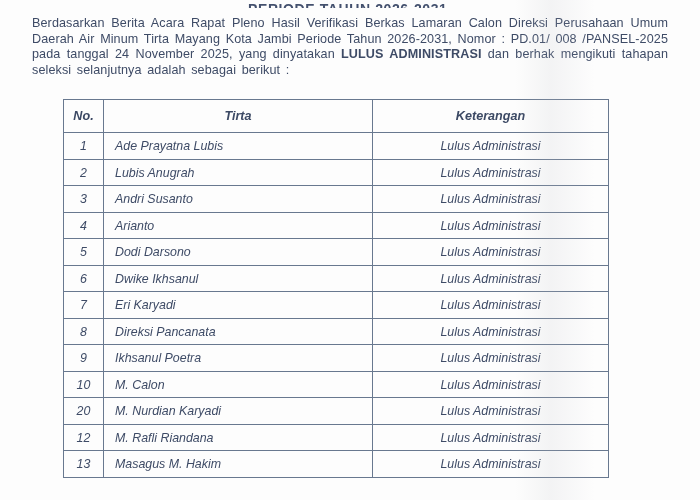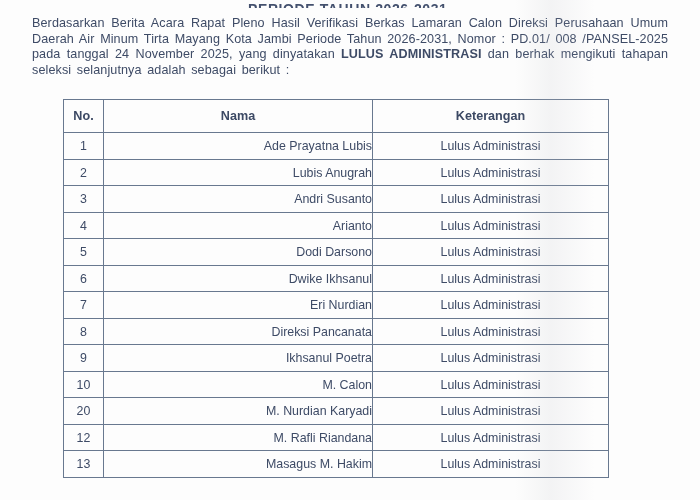--- a/index.html
+++ b/index.html
@@ -42,39 +42,40 @@
     letter-spacing: 0.1px;
     word-spacing: 2px;
   }
   .intro .b { font-weight: bold; }
 
   table.results {
     border-collapse: collapse;
     table-layout: fixed;
     margin: 21px 0 0 63px;
     width: 545px;
+    font-style: italic;
   }
   table.results th, table.results td {
     border: 1.7px solid #68788f;
     overflow: hidden;
     white-space: nowrap;
   }
   table.results th {
     height: 33px;
     font-size: 12.6px;
     font-weight: bold;
     text-align: center;
     color: #3c4964;
   }
   table.results td {
     height: 26.5px;
     font-size: 12.4px;
   }
   td.c-no  { text-align: center; }
-  td.c-nama { text-align: right; padding-left: 11px; }
+  td.c-nama { text-align: left; padding-left: 11px; }
   td.c-ket { text-align: center; }
   col.w-no  { width: 40px; }
   col.w-nama { width: 269px; }
   col.w-ket { width: 236px; }
 </style>
 </head>
 <body>
 
 <div class="sheet">
 
@@ -86,21 +87,21 @@
 
   <table class="results">
     <colgroup>
       <col class="w-no">
         <col class="w-nama">
         <col class="w-ket">
     </colgroup>
     <thead>
       <tr>
         <th>No.</th>
-        <th>Nama</th>
+        <th>Tirta</th>
         <th>Keterangan</th>
       </tr>
     </thead>
     <tbody>
         <tr>
           <td class="c-no">1</td>
           <td class="c-nama">Ade Prayatna Lubis</td>
           <td class="c-ket">Lulus Administrasi</td>
         </tr>
         <tr>
@@ -123,21 +124,21 @@
           <td class="c-nama">Dodi Darsono</td>
           <td class="c-ket">Lulus Administrasi</td>
         </tr>
         <tr>
           <td class="c-no">6</td>
           <td class="c-nama">Dwike Ikhsanul</td>
           <td class="c-ket">Lulus Administrasi</td>
         </tr>
         <tr>
           <td class="c-no">7</td>
-          <td class="c-nama">Eri Nurdian</td>
+          <td class="c-nama">Eri Karyadi</td>
           <td class="c-ket">Lulus Administrasi</td>
         </tr>
         <tr>
           <td class="c-no">8</td>
           <td class="c-nama">Direksi Pancanata</td>
           <td class="c-ket">Lulus Administrasi</td>
         </tr>
         <tr>
           <td class="c-no">9</td>
           <td class="c-nama">Ikhsanul Poetra</td>

